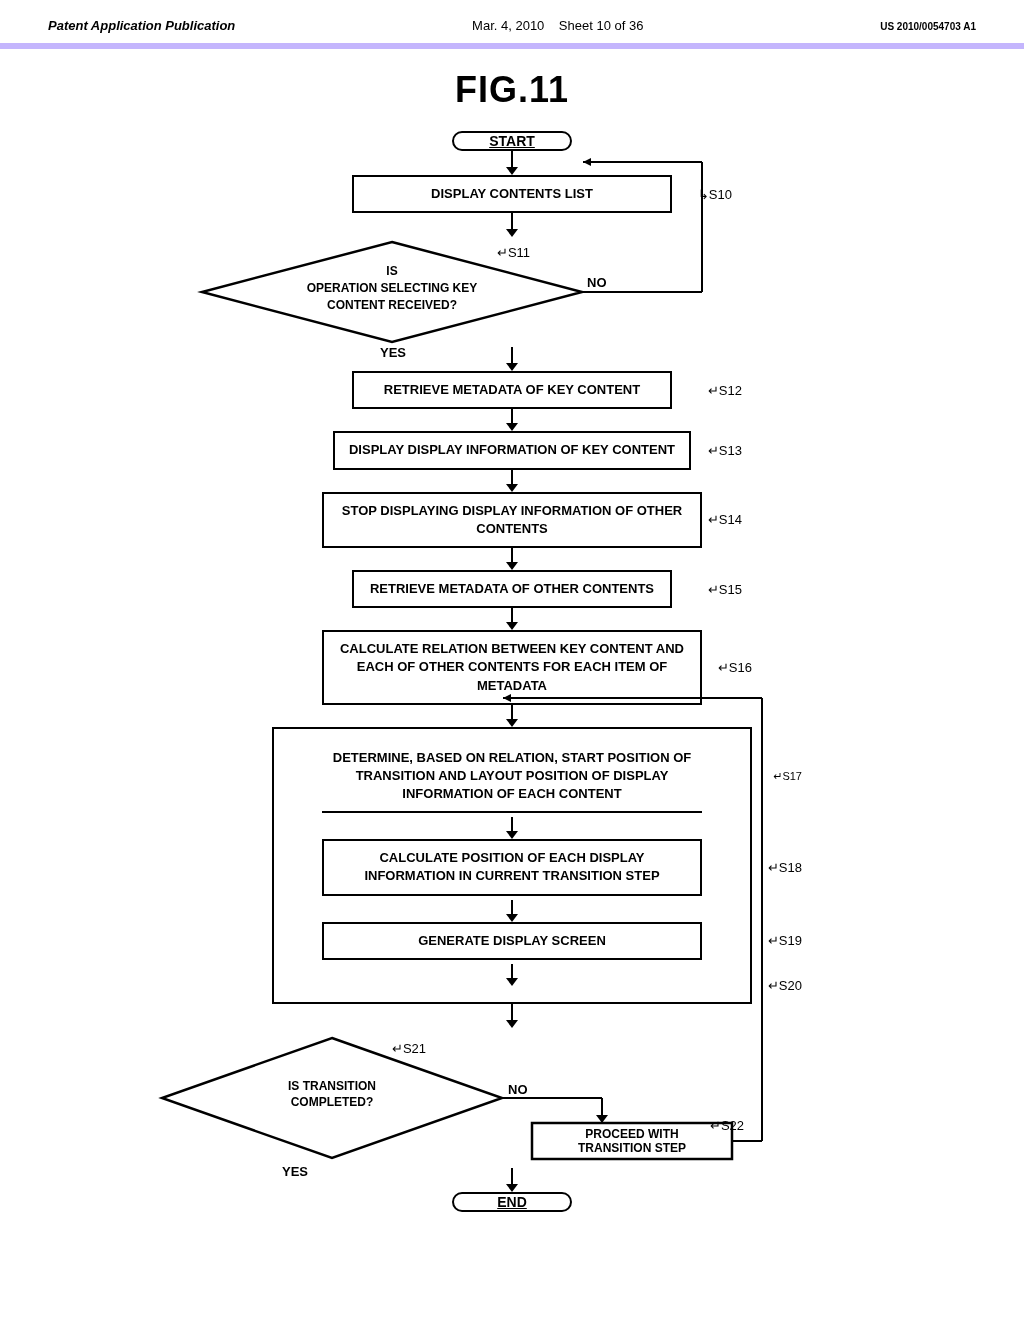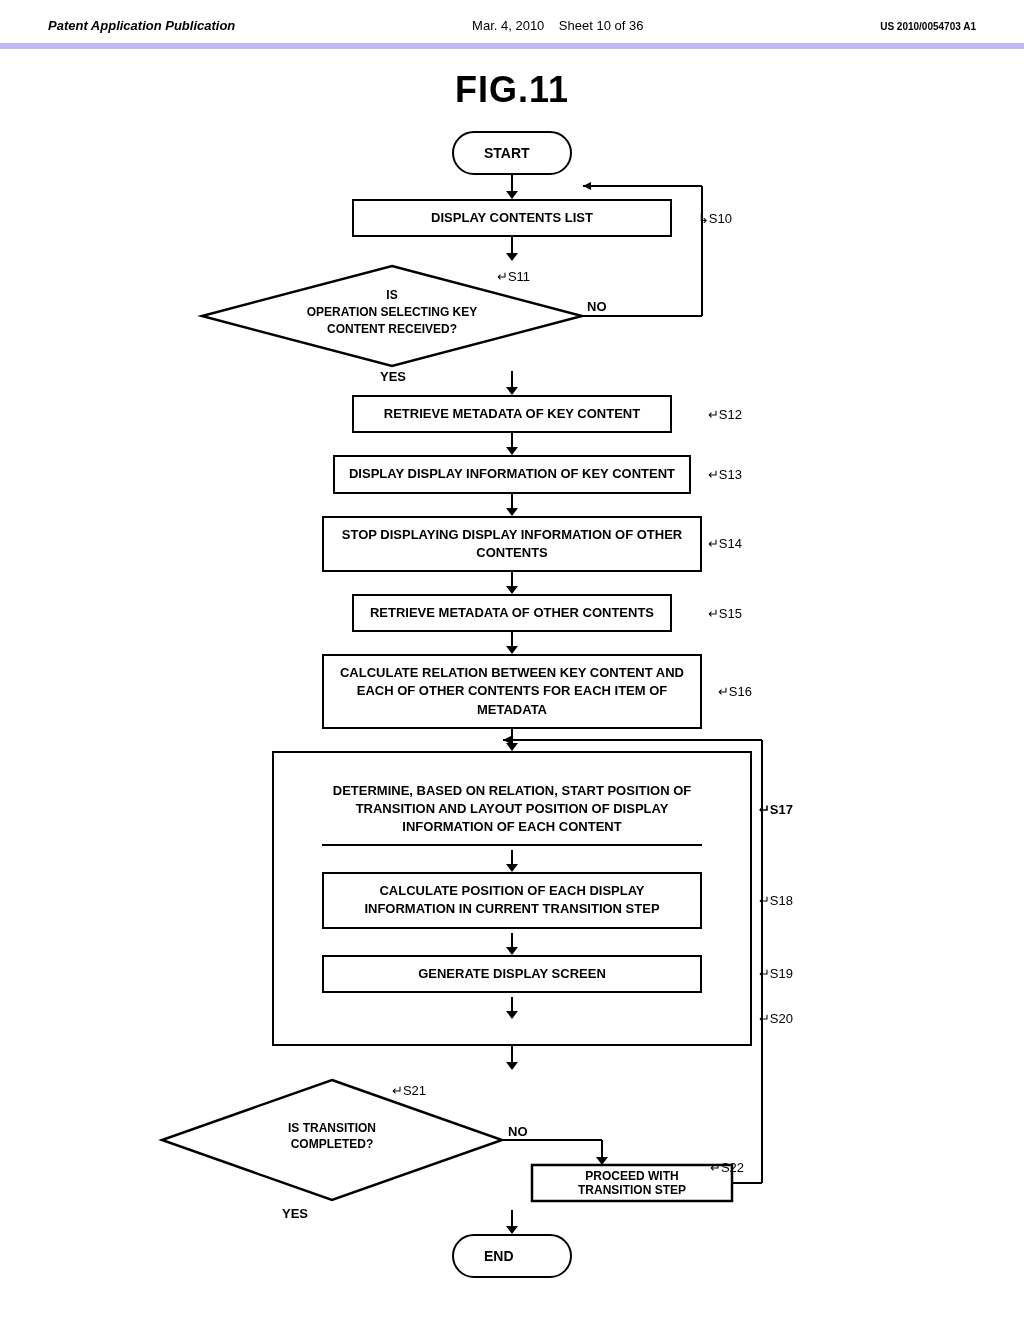--- a/index.html
+++ b/index.html
@@ -42,25 +42,27 @@
       text-align: center;
       font-size: 36px;
       font-weight: bold;
       margin-bottom: 20px;
       letter-spacing: 1px;
     }
 
     .fc-capsule {
       border: 2px solid #000;
       border-radius: 28px;
-      padding: 12px 30px;
+      padding: 0 30px;
       font-size: 14px;
       font-weight: bold;
+      text-align: center;
       background: #fff;
       min-width: 120px;
+      text-decoration: underline;
     }
 
     .fc-rect {
       border: 2.5px solid #000;
       padding: 8px 14px;
       font-size: 13px;
       font-weight: bold;
       text-align: center;
       background: #fff;
       min-width: 320px;
@@ -197,27 +199,27 @@
       <div style="position:absolute; right:calc(50% - 240px); font-size:13px; white-space:nowrap;">↵S16</div>
     </div>
 
     <div style="display:flex;flex-direction:column;align-items:center;height:22px;">
       <div style="width:2px;height:14px;background:#000;"></div>
       <div style="width:0;height:0;border-left:6px solid transparent;border-right:6px solid transparent;border-top:8px solid #000;"></div>
     </div>
 
     <div style="position:relative; width:100%; display:flex; justify-content:center;">
 
-      <div style="position:relative; border: 2px solid #000; padding: 17px; width:480px;">
+      <div style="position:relative; border: 2px solid #000; padding: 8px; width:480px;">
 
         <div style="position:relative; display:flex; align-items:center; justify-content:center; padding: 4px 8px;">
           <div class="fc-rect" style="min-width:380px; border:none; border-bottom: 2px solid #000; padding: 8px 10px;">
             <span>DETERMINE, BASED ON RELATION, START POSITION OF TRANSITION AND LAYOUT POSITION OF DISPLAY INFORMATION OF EACH CONTENT</span>
           </div>
-          <div style="position:absolute; right:-60px; font-size:13px; white-space:nowrap;font-weight:bold;">↵S17</div>
+          <div style="position:absolute; right:-60px; font-size:11px; white-space:nowrap;">↵S17</div>
         </div>
 
         <div style="display:flex;flex-direction:column;align-items:center;height:22px;">
           <div style="width:2px;height:14px;background:#000;"></div>
           <div style="width:0;height:0;border-left:6px solid transparent;border-right:6px solid transparent;border-top:8px solid #000;"></div>
         </div>
 
         <div style="position:relative; display:flex; align-items:center; justify-content:center; padding: 0 8px 4px 8px;">
           <div class="fc-rect" style="min-width:380px; border:2px solid #000; padding: 8px 10px;">
             <span>CALCULATE POSITION OF EACH DISPLAY INFORMATION IN CURRENT TRANSITION STEP</span>

